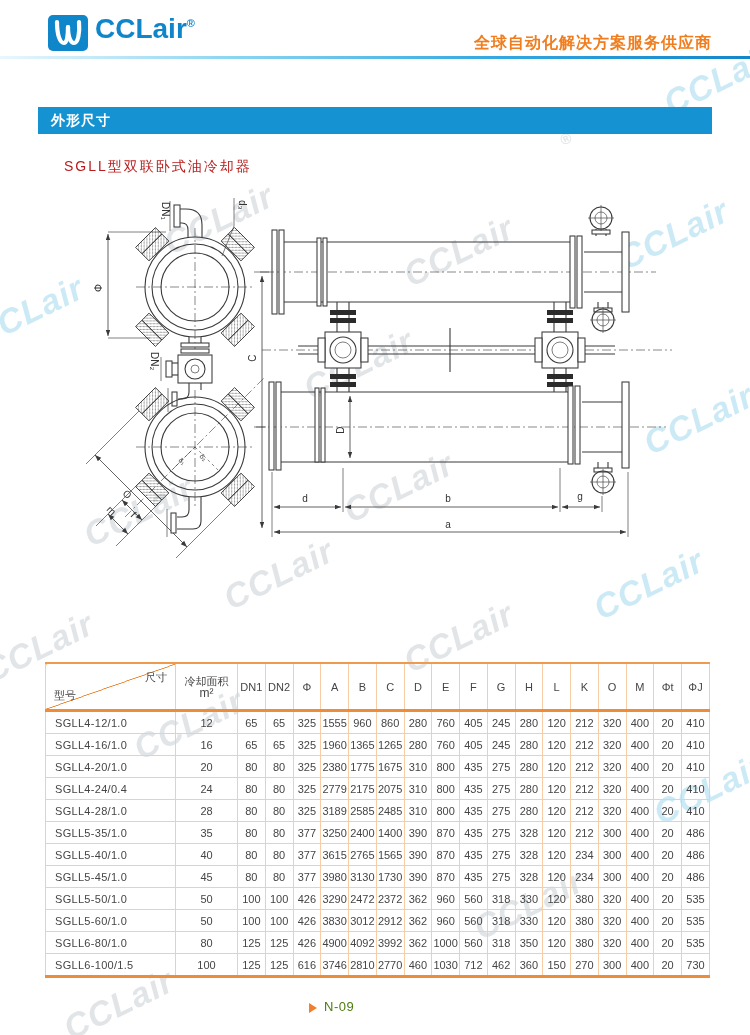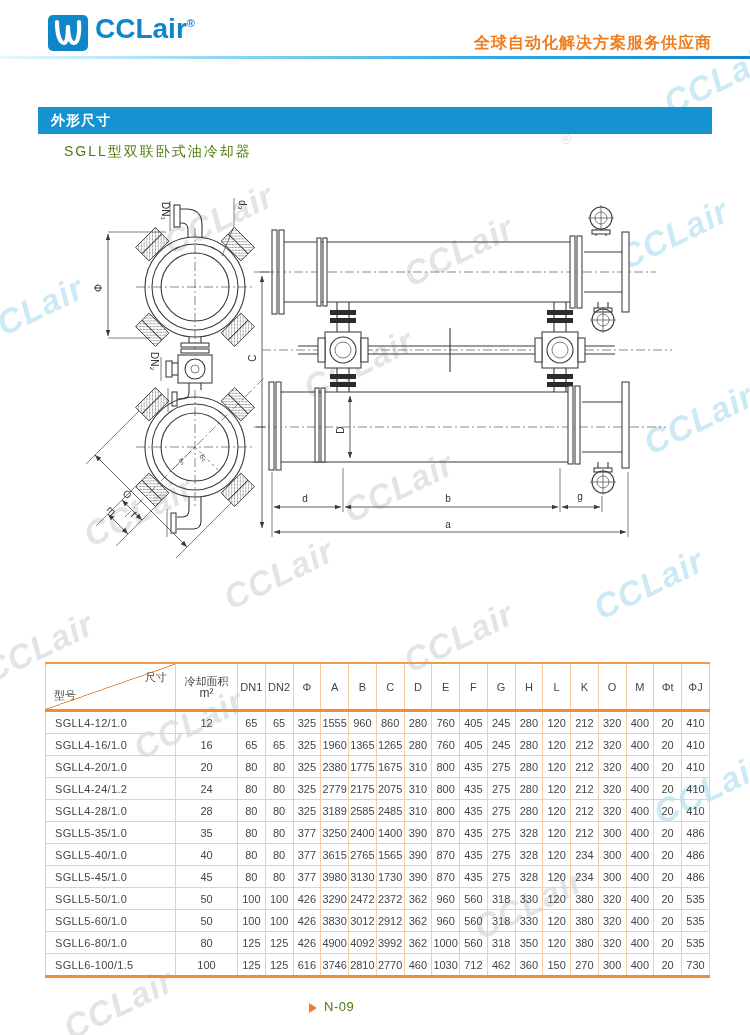--- a/index.html
+++ b/index.html
@@ -11,21 +11,21 @@
   .brand{position:absolute;left:47px;top:14px;display:flex;align-items:flex-start;}
   .brand .logo-mark{display:block;}
   .brand .logo-text{font-size:28px;font-weight:bold;color:#0e86c9;letter-spacing:0px;margin-left:6px;line-height:30px;}
   .brand .reg{font-size:11px;color:#0e86c9;font-weight:bold;vertical-align:top;position:relative;top:-6px;}
   .tagline{position:absolute;right:38px;top:33px;color:#f07d1e;font-weight:bold;font-size:16px;letter-spacing:1px;}
   .hdr-line{position:absolute;left:0;top:56px;width:750px;height:3px;
     background:linear-gradient(90deg,#e9f7fd 0%,#8ed6f2 30%,#35a9e0 65%,#1286c9 100%);}
   
   .section-bar{position:absolute;left:38px;top:107px;width:674px;height:27px;background:#1492d2;
     color:#ffffff;font-size:14px;font-weight:bold;line-height:27px;padding-left:13px;box-sizing:border-box;letter-spacing:1px;}
-  .subtitle{position:absolute;left:64px;top:143px;font-size:14px;color:#4d7c0f;letter-spacing:2px;}
+  .subtitle{position:absolute;left:64px;top:158px;font-size:14px;color:#b91c1c;letter-spacing:2px;}
   
   .wm{position:absolute;font-size:34px;font-weight:bold;font-style:italic;letter-spacing:1px;
     transform:rotate(-26deg);color:rgba(158,168,176,0.30);white-space:nowrap;pointer-events:none;}
   .wm.cy{color:rgba(120,200,230,0.38);}
   .wm.sm{font-size:15px;}
   
   .drawing{position:absolute;left:50px;top:180px;}
   .dln{stroke:#3a3a3a;stroke-width:1.1;fill:none;}
   .dth{stroke:#3a3a3a;stroke-width:0.65;fill:none;}
   .dcl{stroke:#3a3a3a;stroke-width:0.6;stroke-dasharray:9 3 2 3;fill:none;}
@@ -416,21 +416,21 @@
         <td>275</td>
         <td>280</td>
         <td>120</td>
         <td>212</td>
         <td>320</td>
         <td>400</td>
         <td>20</td>
         <td>410</td>
       </tr>
       <tr>
-        <td class="model">SGLL4-24/1.2</td>
+        <td class="model">SGLL4-24/0.4</td>
         <td>24</td>
         <td>80</td>
         <td>80</td>
         <td>325</td>
         <td>2779</td>
         <td>2175</td>
         <td>2075</td>
         <td>310</td>
         <td>800</td>
         <td>435</td>

